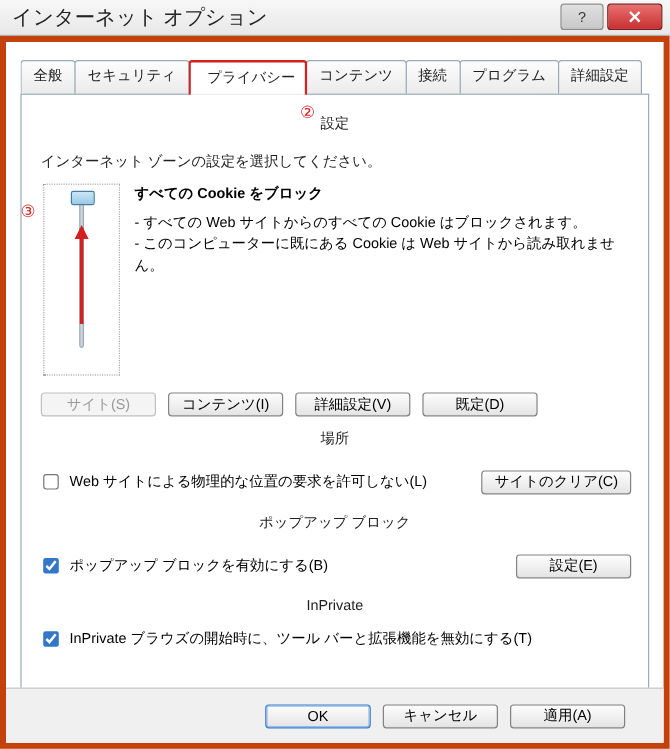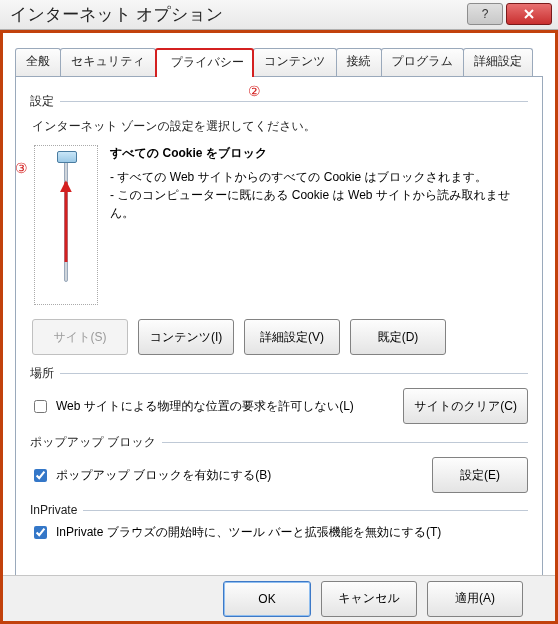--- a/index.html
+++ b/index.html
@@ -29,21 +29,21 @@
     background: linear-gradient(#e0e0e0,#c8c8c8);
     border: 1px solid #8d8d8d;
     border-radius: 3px;
     display:flex;align-items:center;justify-content:center;
     font-size:12px;color:#333;
   }
   .winbtn.close { background: linear-gradient(#e87070,#c93030); color:#fff; width:46px; border-color:#7a1a1a;}
   .client {
     position: absolute; left:0; right:0; top:30px; bottom:0;
     background:#fff;
-    border:3px solid #c2410c;
+    border:5px solid #c2410c;
   }
   .tabbar {
     display:flex;
     margin: 14px 12px 0 12px;
     font-size:12px;
   }
   .tab {
     padding: 4px 10px 5px 10px;
     border:1px solid #9aa9bb;
     border-bottom:none;
@@ -69,20 +69,21 @@
     margin: 0 12px 0 12px;
     border:1px solid #9aa9bb;
     background:#fff;
     padding: 10px 14px 10px 14px;
     height: 500px;
     position:relative;
   }
   .group-label {
     display:flex; align-items:center; gap:6px;
     margin-top:6px;
+    flex-direction:column;
   }
   .group-label .line { flex:1; height:1px; background:#bfc9d6; }
   .group-label .txt { color:#222; font-size:12px; }
   .subtext { margin:8px 0 10px 2px; color:#222; }
   .slider-row { display:flex; gap:12px; margin-left:4px;}
   .slider-box {
     width:64px; height:160px;
     border:1px dotted #aaa;
     position:relative;
     display:flex; flex-direction:column; align-items:center;
@@ -100,21 +101,21 @@
     position:absolute; top:28px; left:50%; transform:translateX(-50%);
     color:#d42020; font-size:20px; font-weight:bold;
   }
   .arrow-line { position:absolute; top:36px; left:50%; transform:translateX(-50%); width:3px; height:80px; background:#d42020;}
   .callout3 { position:absolute; left:-20px; top:14px; color:#d42020; font-size:14px; }
   .callout2 { position:absolute; left:232px; top:6px; color:#d42020; font-size:14px; }
   .policy-title { font-weight:bold; margin-bottom:6px; }
   .policy-desc { line-height:1.5; }
   .btnrow { display:flex; gap:10px; margin:14px 0 10px 2px; }
   .wbtn {
-    min-width:96px; height:36px;
+    min-width:96px; height:20px;
     border:1px solid #828282;
     background: linear-gradient(#fdfdfd,#e4e4e4);
     font-size:12px;
     border-radius:3px;
     padding: 0 10px;
     display:flex;align-items:center;justify-content:center;
   }
   .wbtn.disabled { color:#9a9a9a; border-color:#c0c0c0; background:#f4f4f4;}
   .chk { display:flex; align-items:center; gap:6px; margin:6px 0; }
   .chk input { accent-color:#3477c8;}

